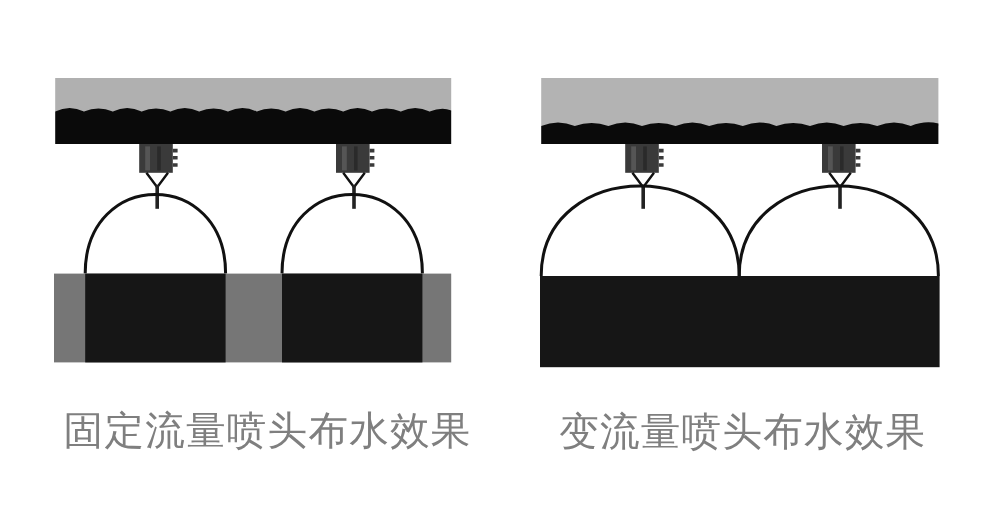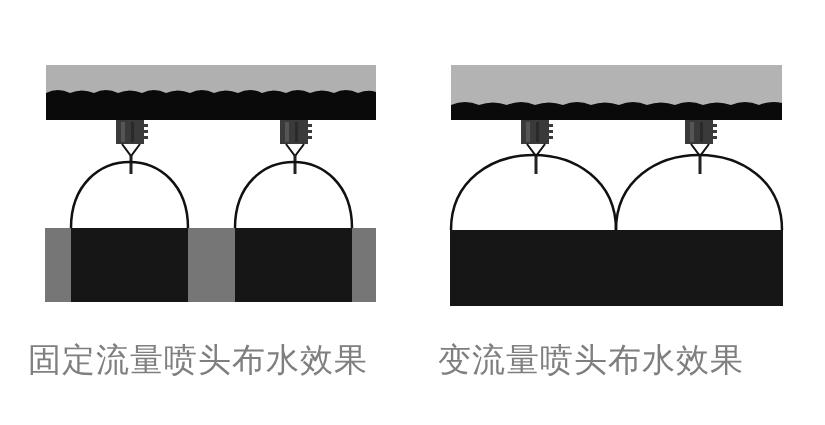--- a/index.html
+++ b/index.html
@@ -38,14 +38,14 @@
     <rect x="451" y="65" width="331" height="40" fill="#b3b3b3"></rect>
     <path d="M451 105 Q465 99 479 105 Q493 100 507 105 Q521 99 535 105 Q549 100 563 105 Q577 99 591 105 Q605 100 619 105 Q633 99 647 105 Q661 100 675 105 Q689 99 703 105 Q717 100 731 105 Q745 99 759 105 Q771 100 782 103 L782 120 L451 120 Z" fill="#0a0a0a"></path>
     <use href="#nozzle" x="536" y="120"></use>
     <use href="#nozzle" x="700" y="120"></use>
     <path d="M451 230 C451 130 616 130 616 230" fill="none" stroke="#111" stroke-width="2.5"></path>
     <path d="M616 230 C616 130 782 130 782 230" fill="none" stroke="#111" stroke-width="2.5"></path>
     <rect x="450" y="230" width="333" height="76" fill="#161616"></rect>
   </g>
 </svg>
 
-<div class="caption" style="left:28px;font-family:Liberation Serif, serif;">固定流量喷头布水效果</div>
-<div class="caption" style="left:438px;">变流量喷头布水效果</div>
+<div class="caption" style="left:53px;font-family:Liberation Serif, serif;">固定流量喷头布水效果</div>
+<div class="caption" style="left:466px;">变流量喷头布水效果</div>
 
 </body></html>

